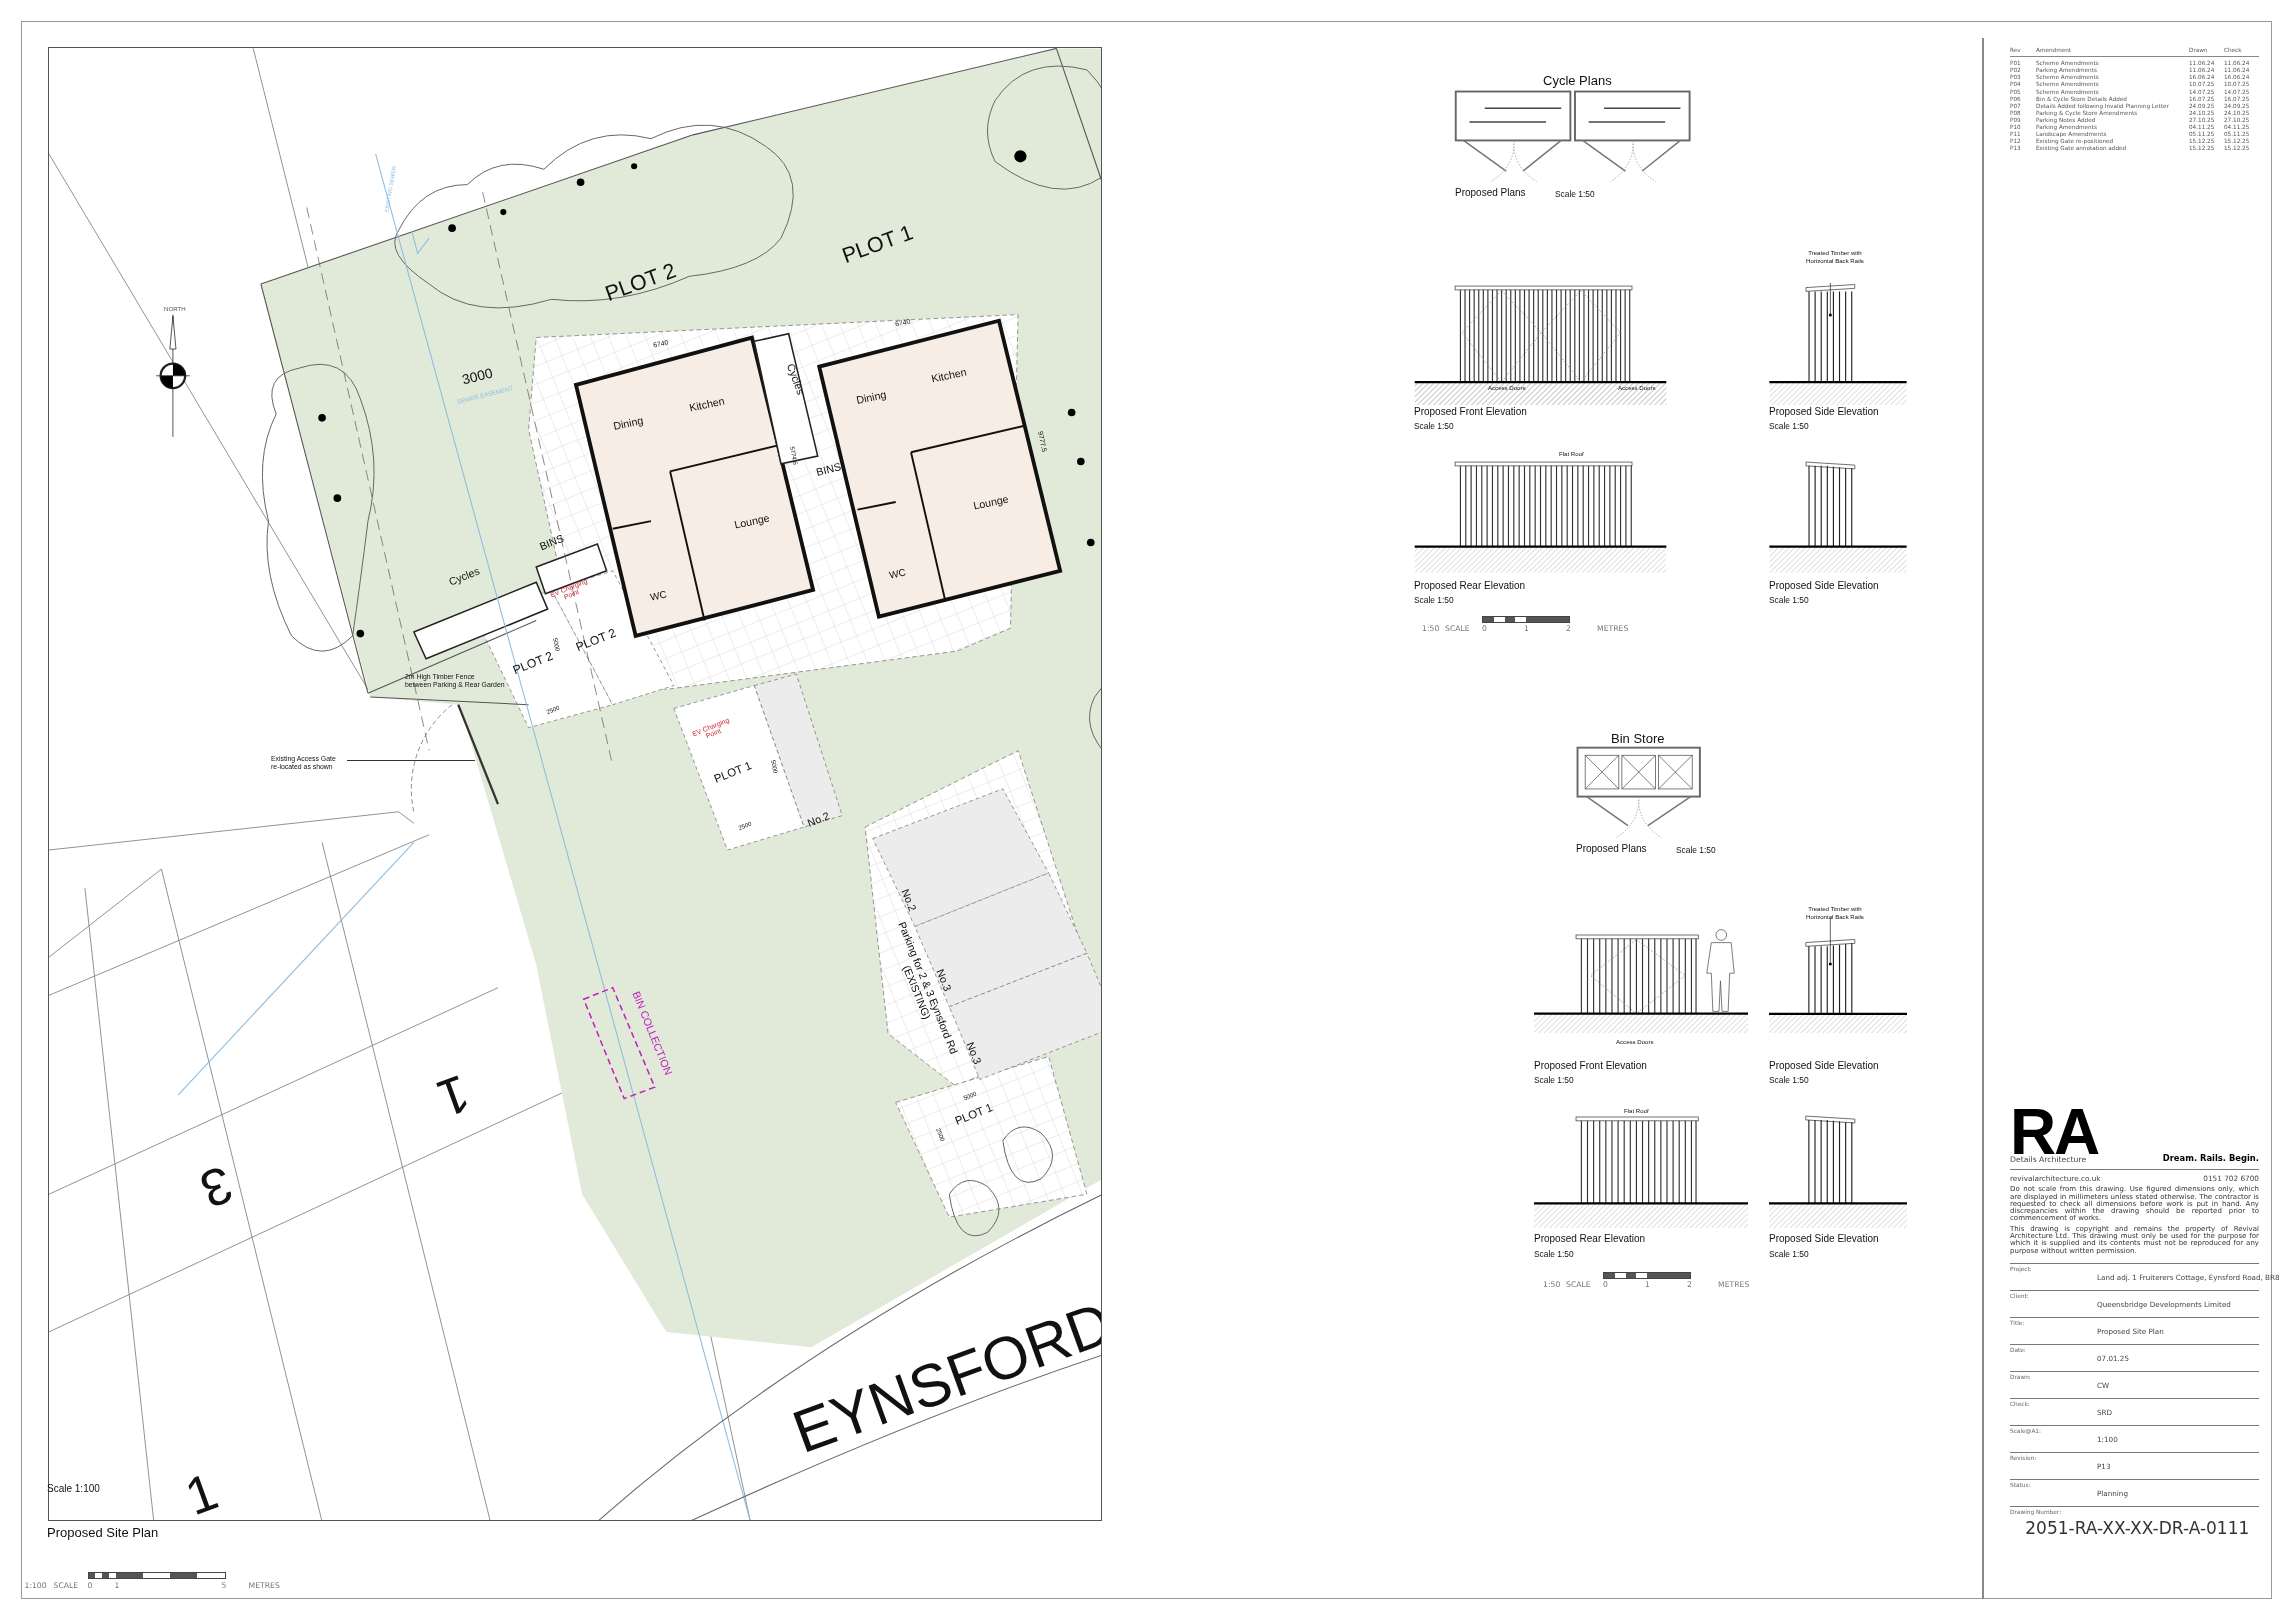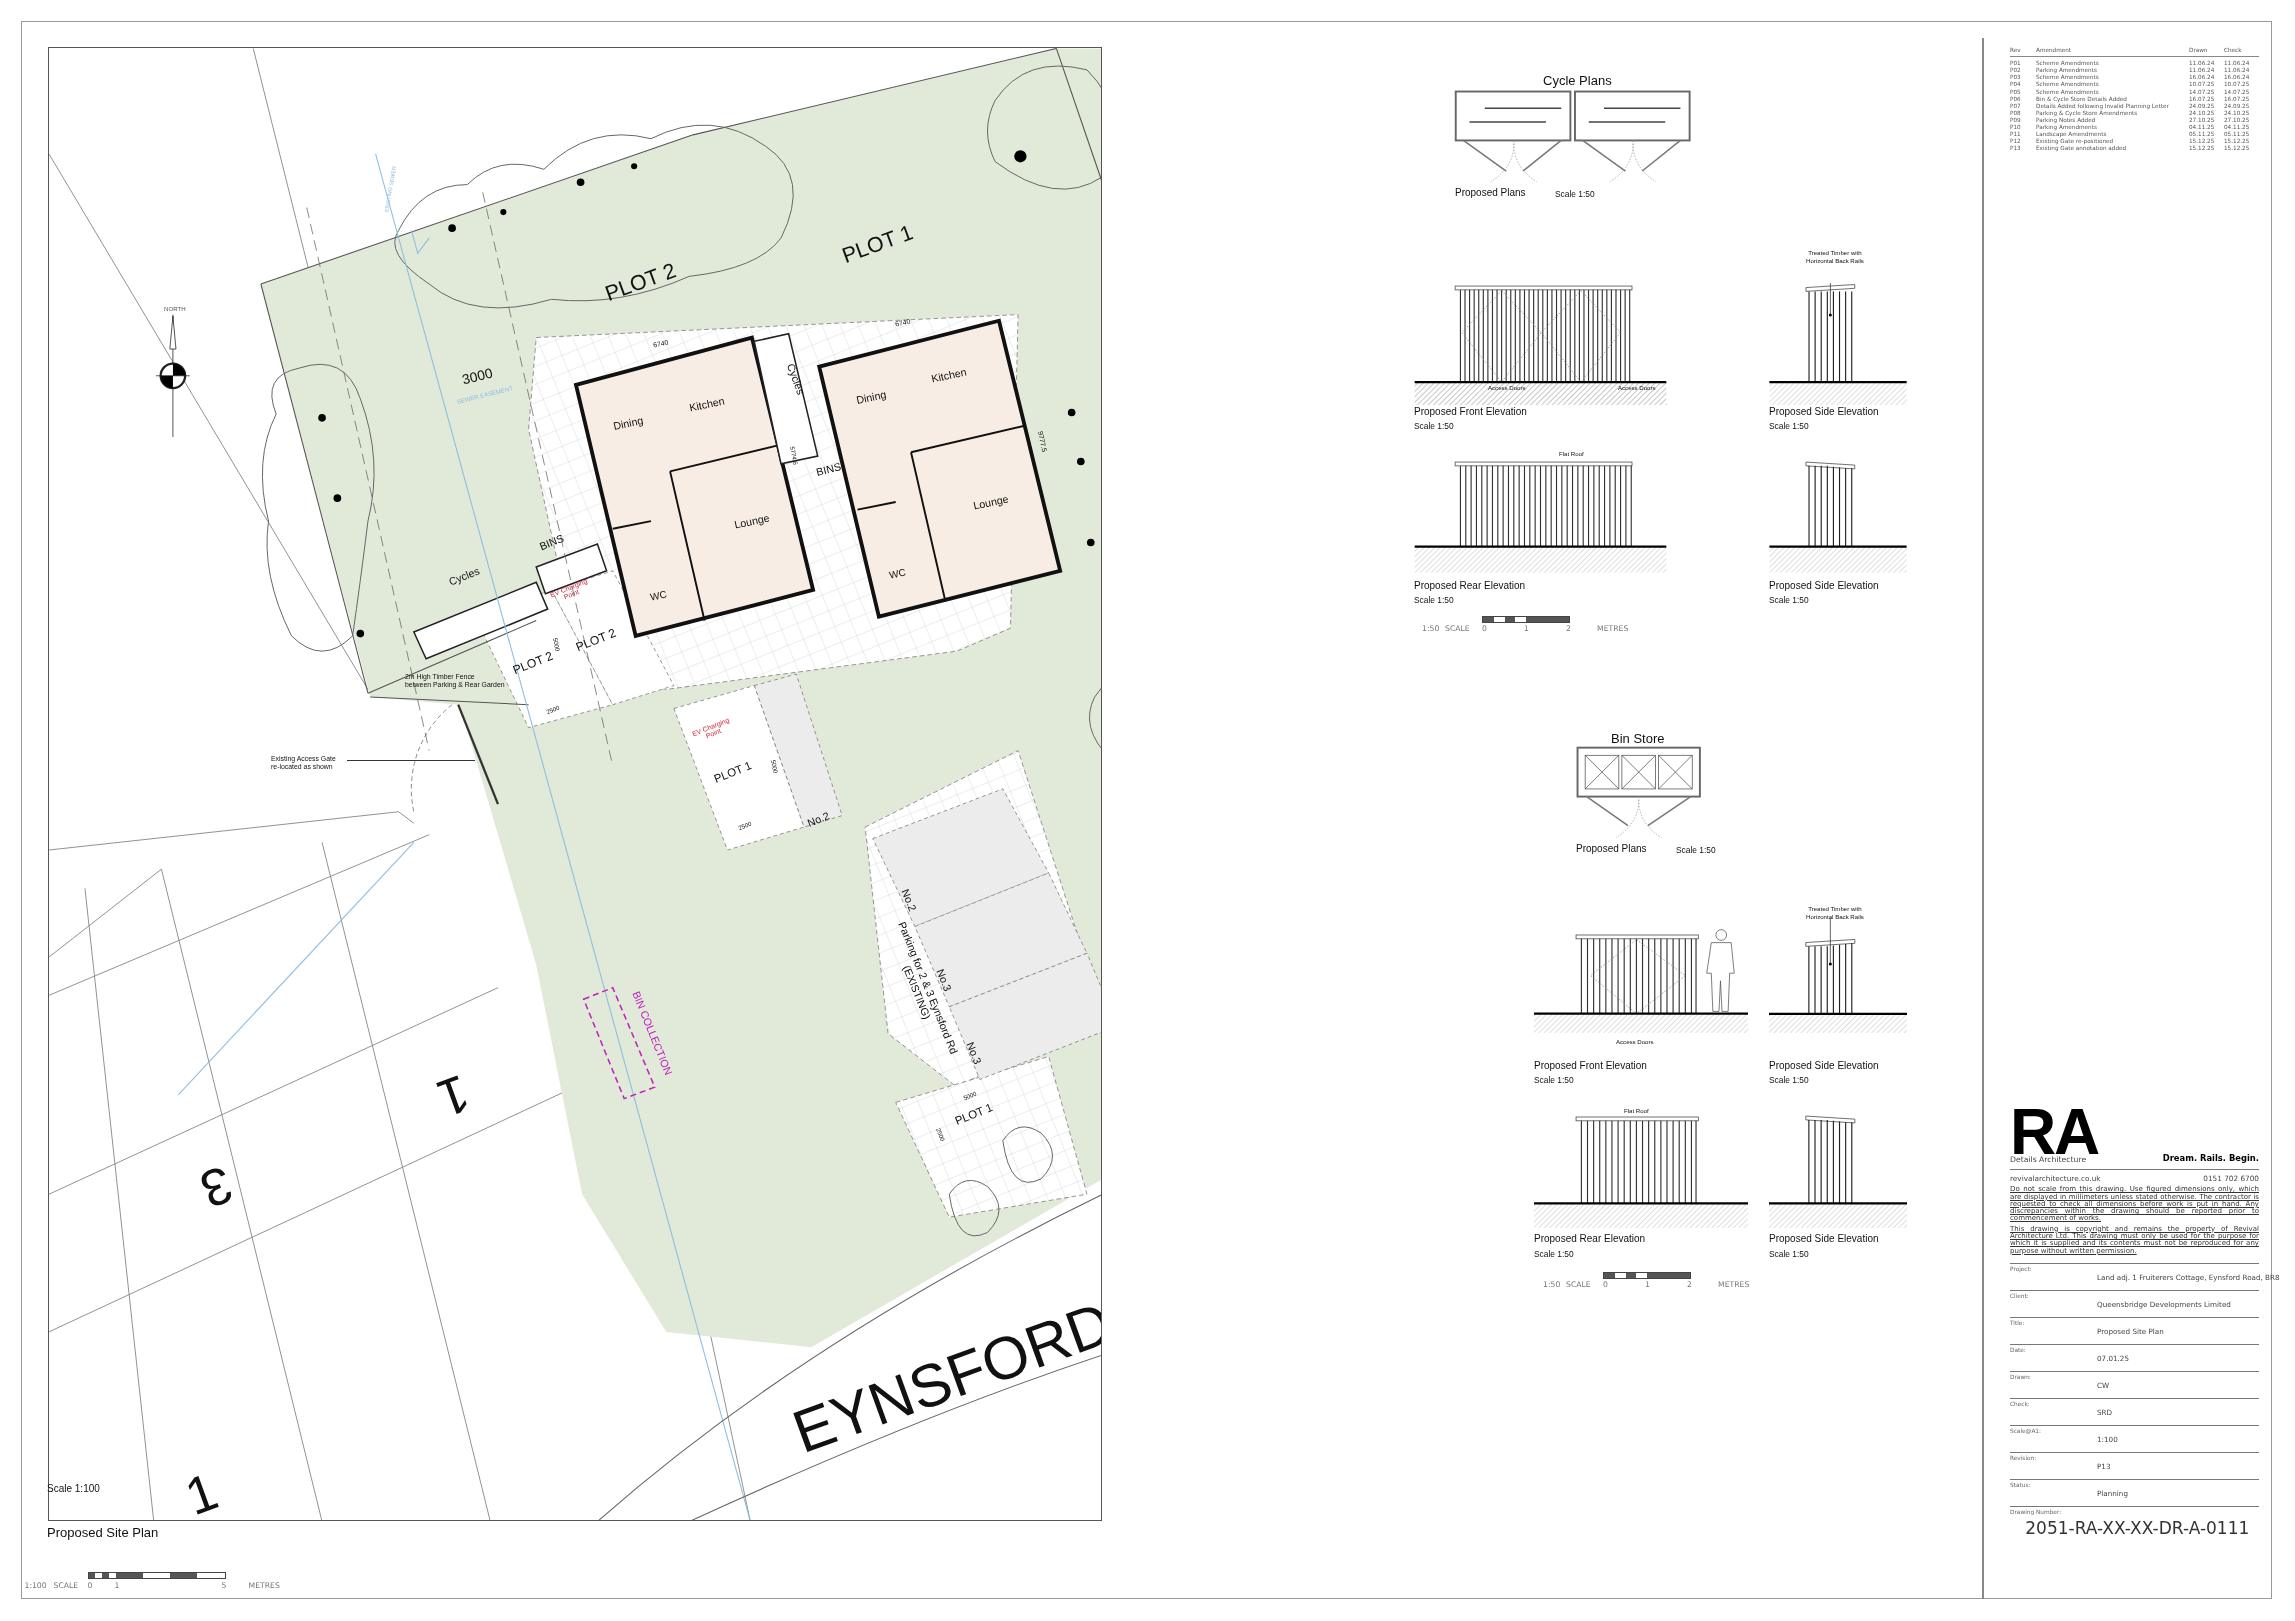--- a/index.html
+++ b/index.html
@@ -20,21 +20,21 @@
   .rev td{padding:0.4px 0;line-height:6.3px;}
   .rev .c1{width:26px}.rev .c3,.rev .c4{width:35px}
   .rev tr.first td{padding-top:3.1px;}
   
   .tb{position:absolute;left:2010px;top:1109px;width:249px;font-family:"DejaVu Sans",sans-serif;color:#333;}
   .logo{font-family:"Liberation Sans",sans-serif;font-weight:bold;font-size:64px;line-height:46px;letter-spacing:-2.3px;color:#000;}
   .company{font-size:7.7px;color:#444;}
   .tagline{position:absolute;right:0;top:44px;font-weight:bold;font-size:8.4px;color:#000;}
   .hr{border-top:0.8px solid #777;margin:4.6px 0;}
   .contact{display:flex;justify-content:space-between;font-size:7.3px;color:#444;}
-  .disc{font-size:7px;line-height:7.3px;text-align:justify;color:#333;margin-top:3.1px;text-decoration:underline;}
+  .disc{font-size:7px;line-height:7.3px;text-align:justify;color:#333;margin-top:3.1px;}
   .field{border-top:0.8px solid #777;height:26px;position:relative;}
   .field .k{position:absolute;left:0;top:1.5px;font-size:5.8px;color:#666;}
   .field .v{position:absolute;left:87px;top:9.2px;font-size:7.2px;color:#444;white-space:nowrap;}
   .dwgno{font-size:17px;color:#333;margin-left:15.3px;margin-top:3.1px;}
   .green{fill:#e1ead9;}
 </style>
 </head>
 <body>
 
 <div class="sheet-border"></div>

